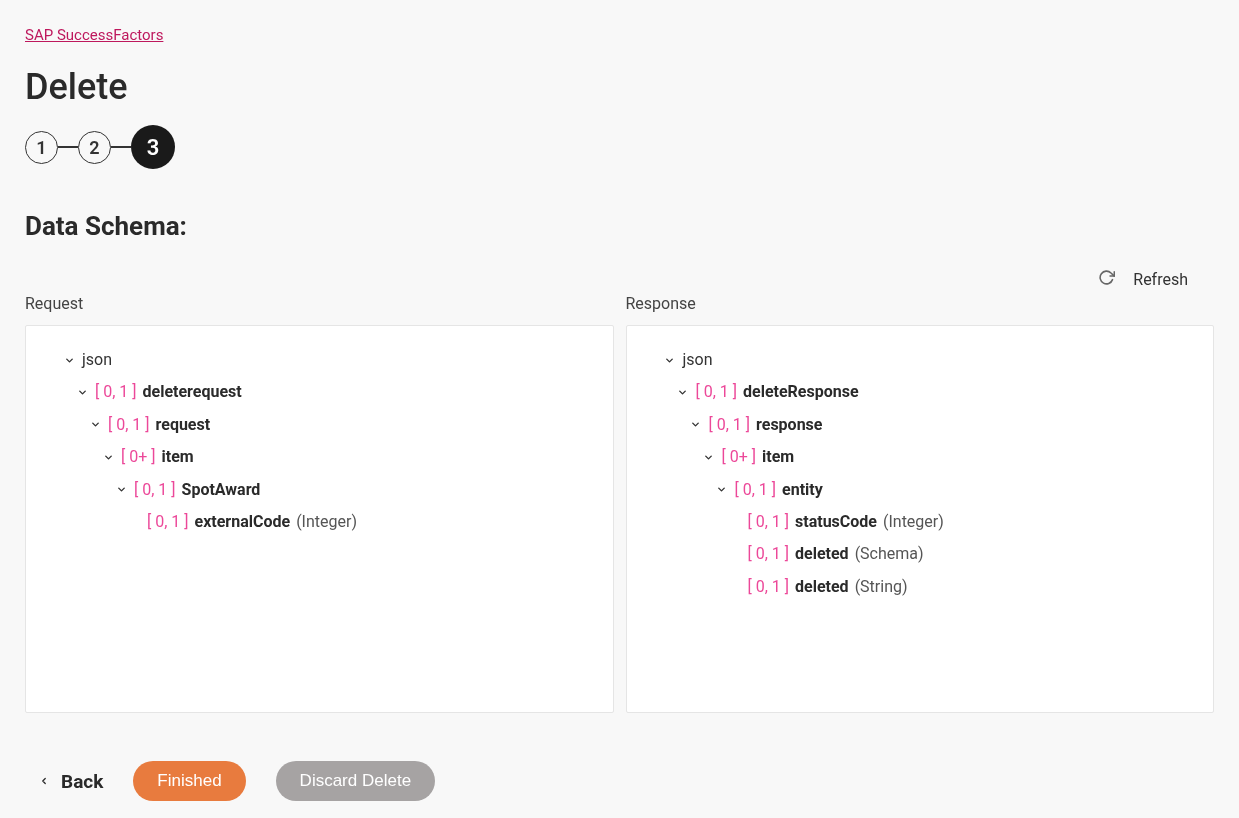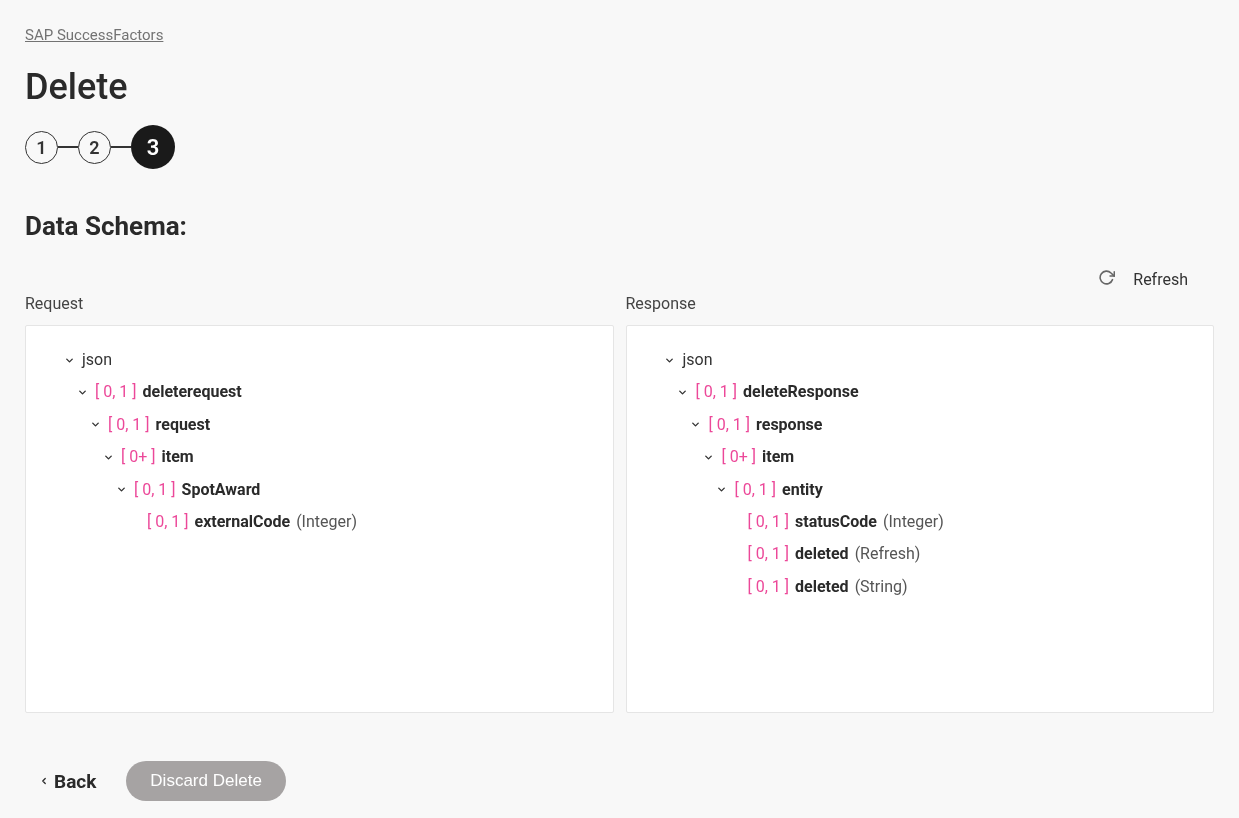--- a/index.html
+++ b/index.html
@@ -6,21 +6,21 @@
   body {
     font-family: -apple-system, BlinkMacSystemFont, "Segoe UI", Roboto, "Helvetica Neue", Arial, sans-serif;
     background: #f8f8f8;
     color: #333;
     width: 1239px;
     height: 818px;
     padding: 25px;
   }
   .breadcrumb {
     font-size: 15px;
-    color: #737373;
+    color: #be185d;
     text-decoration: underline;
     cursor: pointer;
   }
   .page-title {
     font-size: 36px;
     font-weight: 500;
     color: #2a2a2a;
     margin-top: 22px;
     margin-bottom: 17px;
   }
@@ -118,21 +118,21 @@
   .footer {
     display: flex;
     align-items: center;
     gap: 30px;
     margin-top: 48px;
     padding-left: 14px;
   }
   .back-link {
     display: flex;
     align-items: center;
-    gap: 5px;
+    gap: 12px;
     font-size: 19px;
     font-weight: 700;
     color: #2a2a2a;
     cursor: pointer;
   }
   .btn {
     border: none;
     border-radius: 22px;
     padding: 10px 24px;
     font-size: 17px;
@@ -280,38 +280,39 @@
         <div class="tree-row" style="padding-left: 79px;">
           <span class="chevron"></span>
           <span class="cardinality">[ 0, 1 ]</span> 
           <span class="node-name">statusCode</span> 
           <span class="node-type">(Integer)</span>
         </div>
         <div class="tree-row" style="padding-left: 79px;">
           <span class="chevron"></span>
           <span class="cardinality">[ 0, 1 ]</span> 
           <span class="node-name">deleted</span> 
-          <span class="node-type">(Refresh)</span>
+          <span class="node-type">(Schema)</span>
         </div>
         <div class="tree-row" style="padding-left: 79px;">
           <span class="chevron"></span>
           <span class="cardinality">[ 0, 1 ]</span> 
           <span class="node-name">deleted</span> 
           <span class="node-type">(String)</span>
         </div>
       </div>
   </div>
 </div>
 
 <div class="footer">
   <div class="back-link">
     <span>
       <svg width="10" height="14" viewBox="0 0 24 24" fill="none" stroke="#2a2a2a" stroke-width="3" stroke-linecap="round" stroke-linejoin="round">
           <polyline points="15 18 9 12 15 6"></polyline>
         </svg>
     </span>
     <span>Back</span>
   </div>
+  <button class="btn btn-primary">Finished</button>
   <button class="btn btn-secondary">Discard Delete</button>
 </div>
 
 
 
 
 </body></html>

